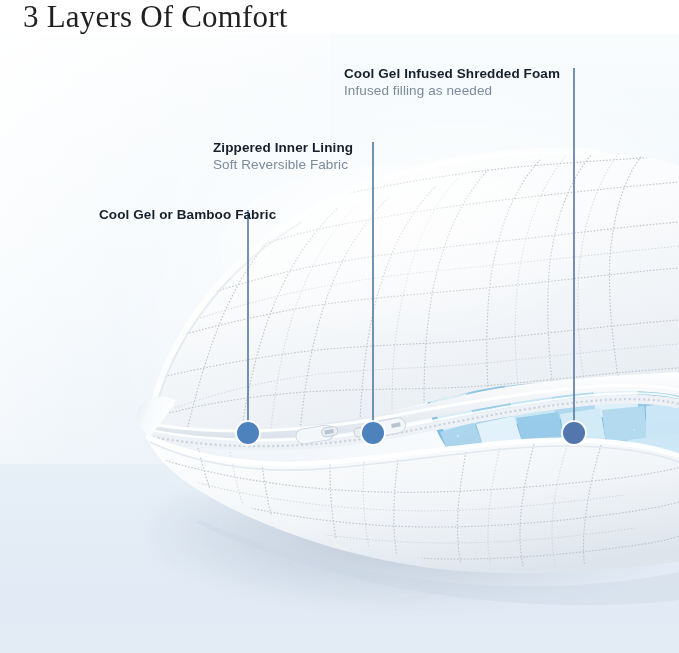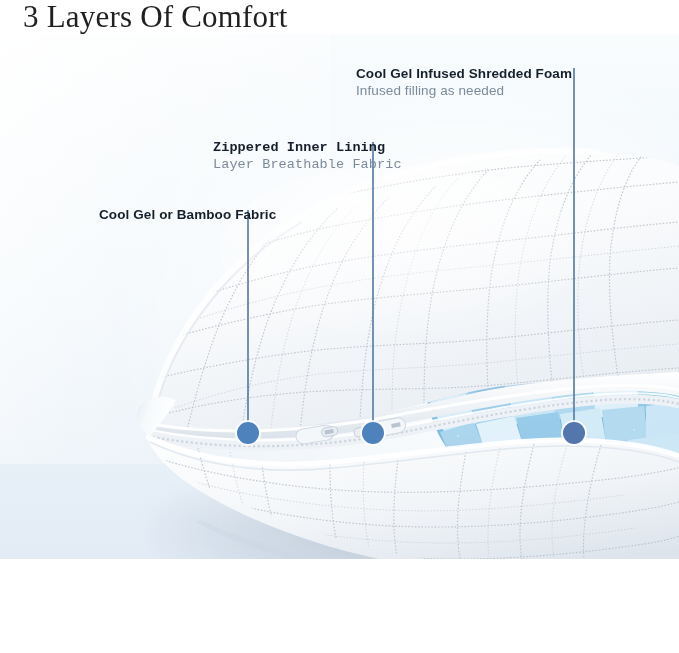--- a/index.html
+++ b/index.html
@@ -3,21 +3,21 @@
 <meta charset="utf-8">
 <title>3 Layers Of Comfort</title>
 <style>
   html,body{margin:0;padding:0;}
   body{
     width:679px;height:653px;overflow:hidden;
     font-family:"Liberation Sans", sans-serif;
     background:#ffffff;
   }
   .stage{
-    position:relative;width:679px;height:559px;overflow:hidden;
+    position:relative;width:679px;height:653px;overflow:hidden;
     background:
       linear-gradient(180deg,#ffffff 0px,#ffffff 34px,#f9fcfd 35px,#f4f9fc 120px,#eef5fa 300px,#e9f1f8 430px,#e4edf6 520px,#e2ebf5 600px,#e3ecf5 653px);
   }
   
   .bg-sheen{
     position:absolute;left:120px;top:90px;width:620px;height:520px;
     background:radial-gradient(ellipse at 55% 45%, rgba(255,255,255,.95) 0%, rgba(255,255,255,.55) 42%, rgba(255,255,255,0) 72%);
     pointer-events:none;
   }
   .bg-left-fade{
@@ -319,27 +319,27 @@
   <div class="leader" style="left:247px;top:210px;height:225px;"></div>
   <div class="leader" style="left:372px;top:142px;height:293px;"></div>
   <div class="leader" style="left:573px;top:68px;height:367px;"></div>
 
   <div class="dot" style="left:237px;top:422px;"></div>
   <div class="dot" style="left:362px;top:422px;"></div>
   <div class="dot on-foam" style="left:563px;top:422px;"></div>
 
   <div class="title">3 Layers Of Comfort</div>
 
-  <div class="callout" style="left:356px;top:66px;">
+  <div class="callout" style="left:344px;top:66px;">
     <div class="c-title">Cool Gel Infused Shredded Foam</div>
     <div class="c-sub">Infused filling as needed</div>
   </div>
 
-  <div class="callout" style="left:213px;top:140px;font-family:Liberation Mono, monospace;">
+  <div class="callout" style="left:213px;top:140px;">
     <div class="c-title">Zippered Inner Lining</div>
-    <div class="c-sub">Layer Breathable Fabric</div>
+    <div class="c-sub">Soft Reversible Fabric</div>
   </div>
 
   <div class="callout" style="left:57px;top:207px;margin-left:42px;">
     <div class="c-title">Cool Gel or Bamboo Fabric</div>
   </div>
 
 </div>
 
 </body></html>

